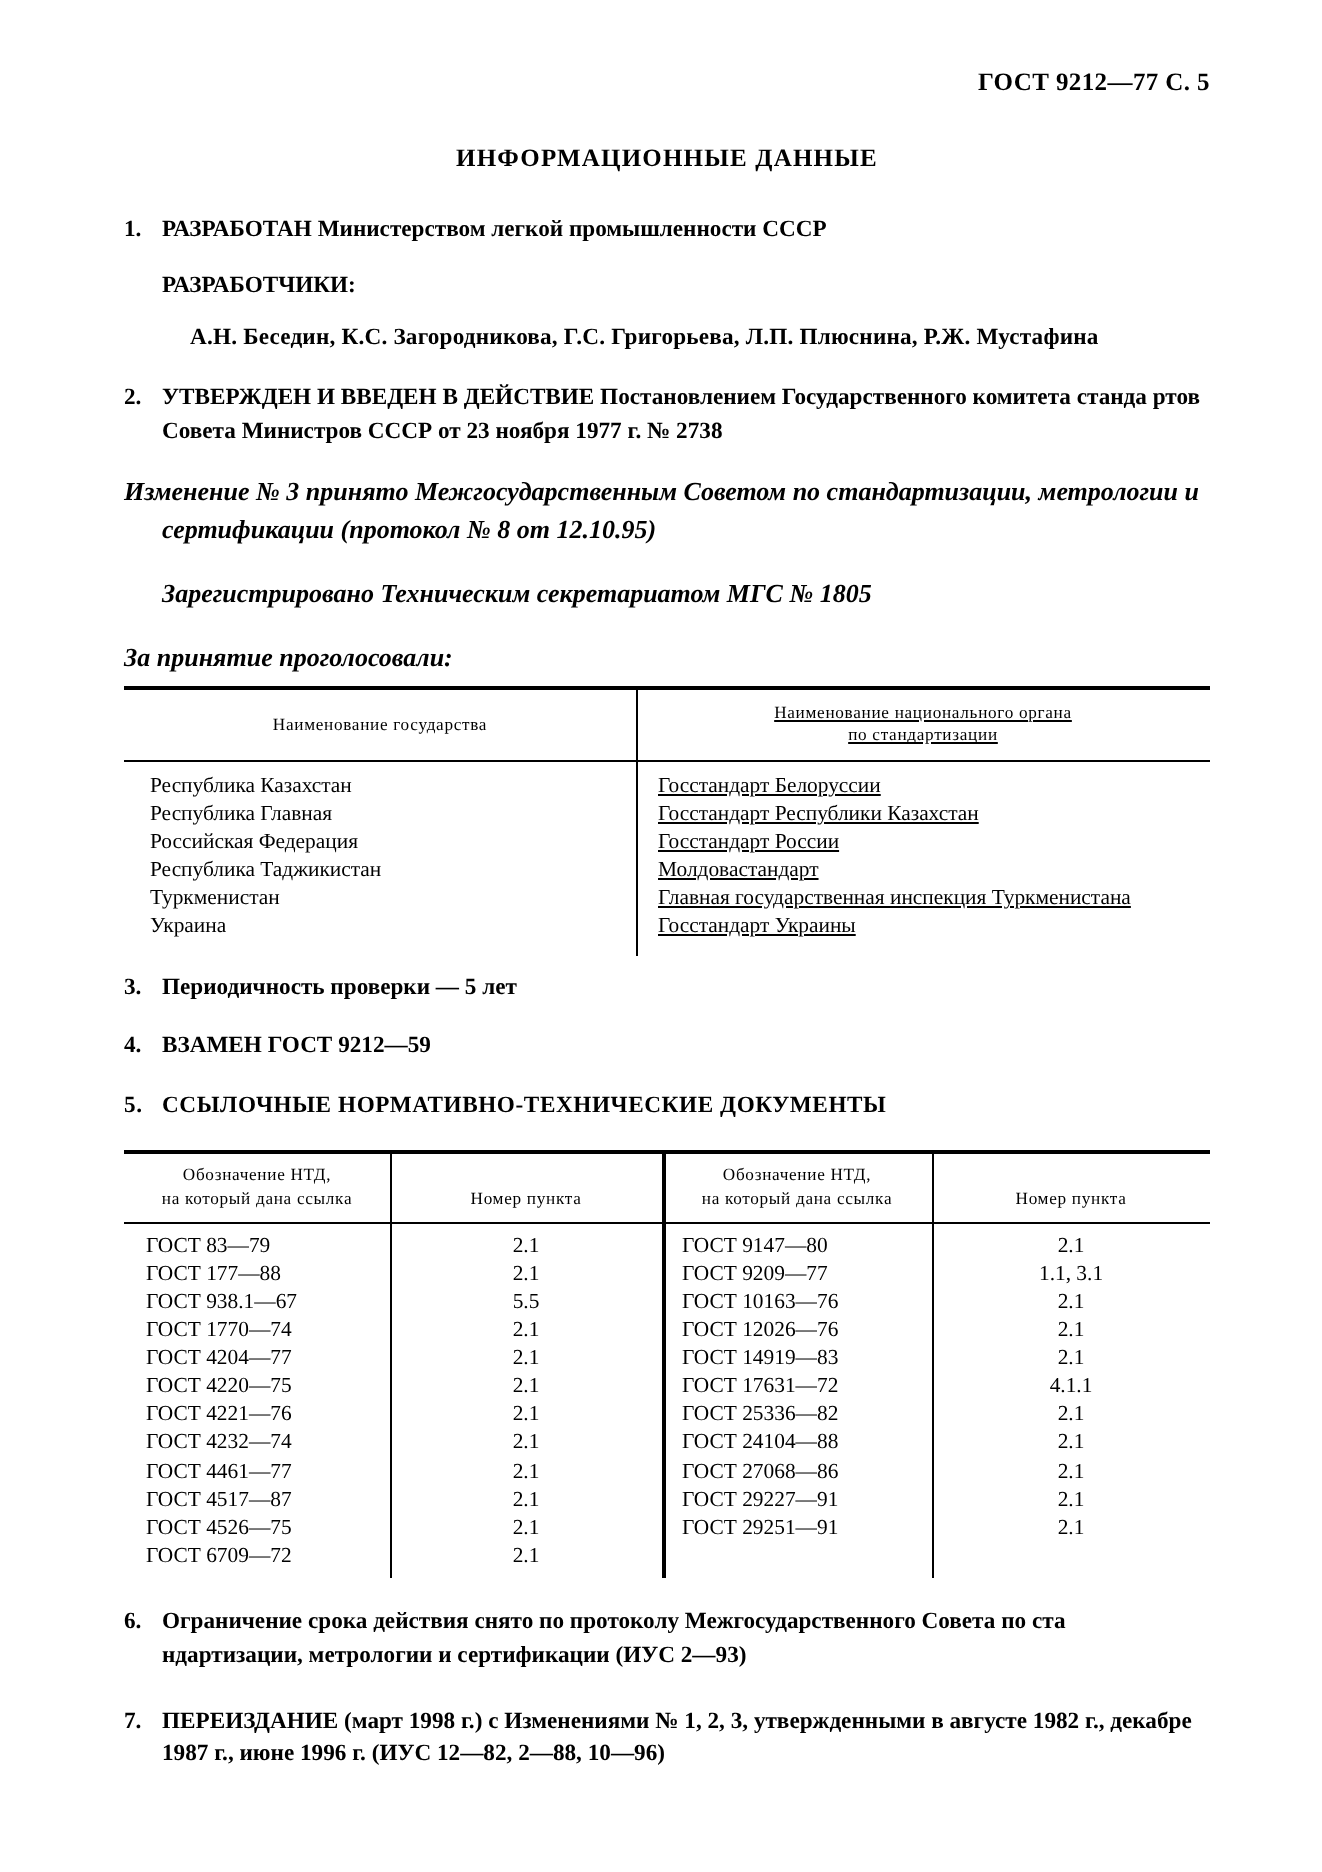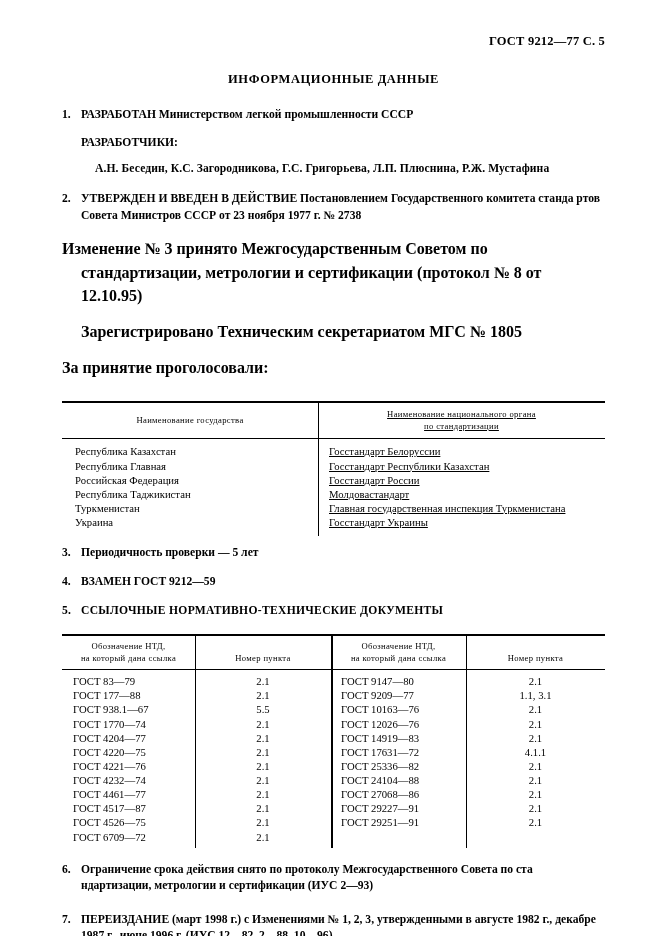--- a/index.html
+++ b/index.html
@@ -70,35 +70,36 @@
     font-weight: bold;
     margin: 0 0 13px 19px;
   }
   .names {
     font-size: 11.6px;
     font-weight: bold;
     margin: 0 0 16px 33px;
     letter-spacing: 0.1px;
   }
   .para {
-    font-size: 16px;
+    font-size: 13px;
     font-weight: bold;
     line-height: 1.45;
     margin: 0 0 13px 0;
+    font-style: italic;
   }
   .para.ind {
     padding-left: 19px;
     text-indent: -19px;
   }
   .para.ind2 {
     margin-left: 19px;
   }
   .para.vote {
     margin-top: 3px;
-    margin-bottom: 22px;
+    margin-bottom: 4px;
   }
   .caps {
     letter-spacing: 0.3px;
   }
 
   
   .tbl1 {
     position: relative;
     width: 543px;
     margin-bottom: 4px;

